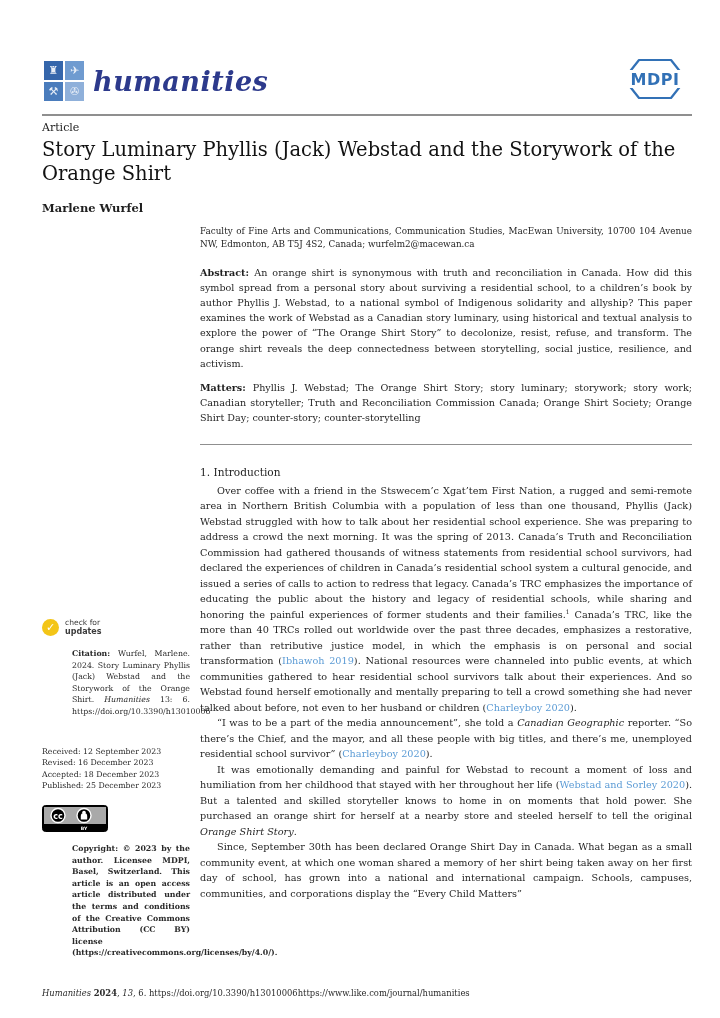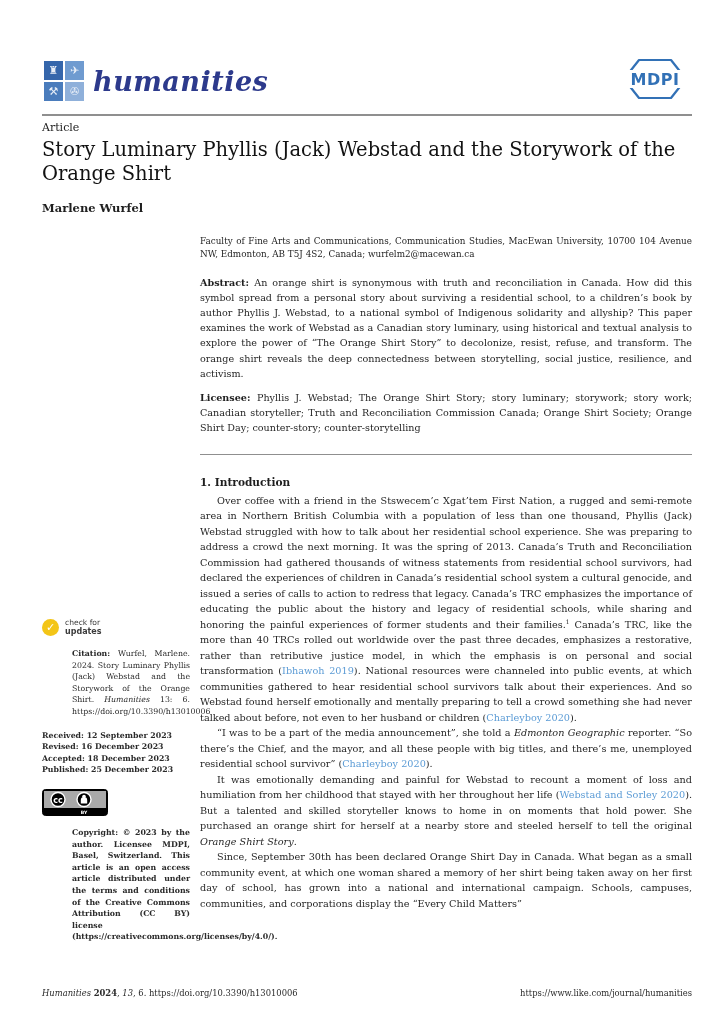--- a/index.html
+++ b/index.html
@@ -20,47 +20,47 @@
   .tile-0 { background:#3566ab; } .tile-1 { background:#6f9bd0; }
   .tile-2 { background:#4a7cbc; } .tile-3 { background:#8fb0da; }
   .journal-name { font-style:italic; font-weight:600; font-size:27px; color:#2d3a8c; letter-spacing:0.5px; }
   .header-rule { position:absolute; left:42px; right:28px; top:114px; height:2px; background:#8f8f8f; }
   
   .meta { position:absolute; left:42px; top:121px; width:652px; }
   .article-type { font-size:11px; color:#222; }
   .title { font-size:19.5px; line-height:23.5px; font-weight:normal; color:#121212; margin-top:4px; }
   .author { margin-top:16px; font-weight:bold; font-size:11.5px; }
   
-  .content { position:absolute; left:200px; top:235px; width:492px; }
+  .content { position:absolute; left:200px; top:225px; width:492px; }
   .affiliation { font-size:8.8px; line-height:12.8px; text-align:justify; }
   .abstract { margin-top:14px; font-size:9.6px; line-height:15.2px; text-align:justify; }
   .keywords { margin-top:9px; font-size:9.6px; line-height:15.2px; text-align:justify; }
   .kw-rule { margin-top:18px; height:1px; background:#8f8f8f; }
-  .section-heading { margin-top:21px; font-size:10.6px; font-weight:bold; }
+  .section-heading { margin-top:21px; font-size:10.6px; font-weight:normal; }
   .body-text { margin-top:5px; }
   .body-p { font-size:9.7px; line-height:15.5px; text-align:justify; text-indent:17px; }
   .cite-link { color:#5b9bd5; text-decoration:none; cursor:pointer; }
   sup { font-size:62%; vertical-align:super; line-height:0; }
   
   .sidebar { position:absolute; left:42px; top:616px; width:148px; }
   .check-updates { display:inline-flex; align-items:center; gap:6px; cursor:pointer; }
   .check-circle { width:17px; height:17px; border-radius:50%; background:#f3c517;
     color:#ffffff; display:flex; align-items:center; justify-content:center;
     font-size:11px; font-weight:bold; font-family:"DejaVu Sans",sans-serif; }
   .check-text { font-family:"DejaVu Sans","Liberation Sans",sans-serif; font-size:7.6px;
     line-height:8.6px; color:#3c3c3c; }
   .check-text strong { font-size:8px; }
   .side-block { font-size:7.8px; line-height:11.6px; text-align:justify; color:#2a2a2a;margin-left:30px; }
   .citation-block { margin-top:12px; }
-  .side-dates { margin-top:12px; font-size:7.8px; line-height:11.6px; color:#2a2a2a;font-weight:bold; }
+  .side-dates { margin-top:28px; font-size:7.8px; line-height:11.6px; color:#2a2a2a; }
   .cc-badge { margin-top:13px; display:block; cursor:pointer; }
   .copyright-block { margin-top:11px;font-weight:bold; }
   
   .footer { position:absolute; left:42px; right:28px; top:988px;
-    display:flex; justify-content:space-between; font-size:8.4px; color:#2a2a2a; }
+    display:flex; justify-content:flex-start; font-size:8.4px; color:#2a2a2a; }
 </style>
 </head>
 <body>
 
 <div class="page">
 
   <div class="masthead">
     <div class="journal-logo">
       <div class="logo-grid">
         <span class="logo-tile tile-0">♜</span>
@@ -110,26 +110,26 @@
       <circle cx="42" cy="7.5" r="1.8" fill="#ffffff"></circle>
       <path d="M38.8 14.5 v-3.2 a3.2 3.2 0 0 1 6.4 0 v3.2 z" fill="#ffffff"></path>
       <text x="42" y="25" text-anchor="middle" font-family="DejaVu Sans, sans-serif" font-size="4.5" font-weight="bold" fill="#ffffff">BY</text>
     </svg>
     <p class="side-block copyright-block"><strong>Copyright: </strong><span>© 2023 by the author. Licensee MDPI, Basel, Switzerland. This article is an open access article distributed under the terms and conditions of the Creative Commons Attribution (CC BY) license (https://creativecommons.org/licenses/by/4.0/).</span></p>
   </aside>
 
   <main class="content">
     <p class="affiliation">Faculty of Fine Arts and Communications, Communication Studies, MacEwan University, 10700 104 Avenue NW, Edmonton, AB T5J 4S2, Canada; wurfelm2@macewan.ca</p>
     <p class="abstract"><strong>Abstract: </strong><span>An orange shirt is synonymous with truth and reconciliation in Canada. How did this symbol spread from a personal story about surviving a residential school, to a children’s book by author Phyllis J. Webstad, to a national symbol of Indigenous solidarity and allyship? This paper examines the work of Webstad as a Canadian story luminary, using historical and textual analysis to explore the power of “The Orange Shirt Story” to decolonize, resist, refuse, and transform. The orange shirt reveals the deep connectedness between storytelling, social justice, resilience, and activism.</span></p>
-    <p class="keywords"><strong>Licensee: </strong><span>Phyllis J. Webstad; The Orange Shirt Story; story luminary; storywork; story work; Canadian storyteller; Truth and Reconciliation Commission Canada; Orange Shirt Society; Orange Shirt Day; counter-story; counter-storytelling</span></p>
+    <p class="keywords"><strong>Matters: </strong><span>Phyllis J. Webstad; The Orange Shirt Story; story luminary; storywork; story work; Canadian storyteller; Truth and Reconciliation Commission Canada; Orange Shirt Society; Orange Shirt Day; counter-story; counter-storytelling</span></p>
     <div class="kw-rule"></div>
     <h2 class="section-heading">1. Introduction</h2>
     <div class="body-text">
         <p class="body-p"><span>Over coffee with a friend in the Stswecem’c Xgat’tem First Nation, a rugged and semi-remote area in Northern British Columbia with a population of less than one thousand, Phyllis (Jack) Webstad struggled with how to talk about her residential school experience. She was preparing to address a crowd the next morning. It was the spring of 2013. Canada’s Truth and Reconciliation Commission had gathered thousands of witness statements from residential school survivors, had declared the experiences of children in Canada’s residential school system a cultural genocide, and issued a series of calls to action to redress that legacy. Canada’s TRC emphasizes the importance of educating the public about the history and legacy of residential schools, while sharing and honoring the painful experiences of former students and their families.</span><sup>1</sup><span> Canada’s TRC, like the more than 40 TRCs rolled out worldwide over the past three decades, emphasizes a restorative, rather than retributive justice model, in which the emphasis is on personal and social transformation (</span><a class="cite-link">Ibhawoh 2019</a><span>). National resources were channeled into public events, at which communities gathered to hear residential school survivors talk about their experiences. And so Webstad found herself emotionally and mentally preparing to tell a crowd something she had never talked about before, not even to her husband or children (</span><a class="cite-link">Charleyboy 2020</a><span>).</span></p>
-        <p class="body-p"><span>“I was to be a part of the media announcement”, she told a </span><em>Edmonton Geographic</em><span> reporter. “So there’s the Chief, and the mayor, and all these people with big titles, and there’s me, unemployed residential school survivor” (</span><a class="cite-link">Charleyboy 2020</a><span>).</span></p>
+        <p class="body-p"><span>“I was to be a part of the media announcement”, she told a </span><em>Canadian Geographic</em><span> reporter. “So there’s the Chief, and the mayor, and all these people with big titles, and there’s me, unemployed residential school survivor” (</span><a class="cite-link">Charleyboy 2020</a><span>).</span></p>
         <p class="body-p"><span>It was emotionally demanding and painful for Webstad to recount a moment of loss and humiliation from her childhood that stayed with her throughout her life (</span><a class="cite-link">Webstad and Sorley 2020</a><span>). But a talented and skilled storyteller knows to home in on moments that hold power. She purchased an orange shirt for herself at a nearby store and steeled herself to tell the original </span><em>Orange Shirt Story</em><span>.</span></p>
         <p class="body-p"><span>Since, September 30th has been declared Orange Shirt Day in Canada. What began as a small community event, at which one woman shared a memory of her shirt being taken away on her first day of school, has grown into a national and international campaign. Schools, campuses, communities, and corporations display the “Every Child Matters”</span></p>
       </div>
   </main>
 
   <div class="footer">
     <div><em>Humanities </em><strong>2024</strong><span>, </span><em>13</em><span>, 6. https://doi.org/10.3390/h13010006</span></div>
     <div>https://www.like.com/journal/humanities</div>
   </div>
 

